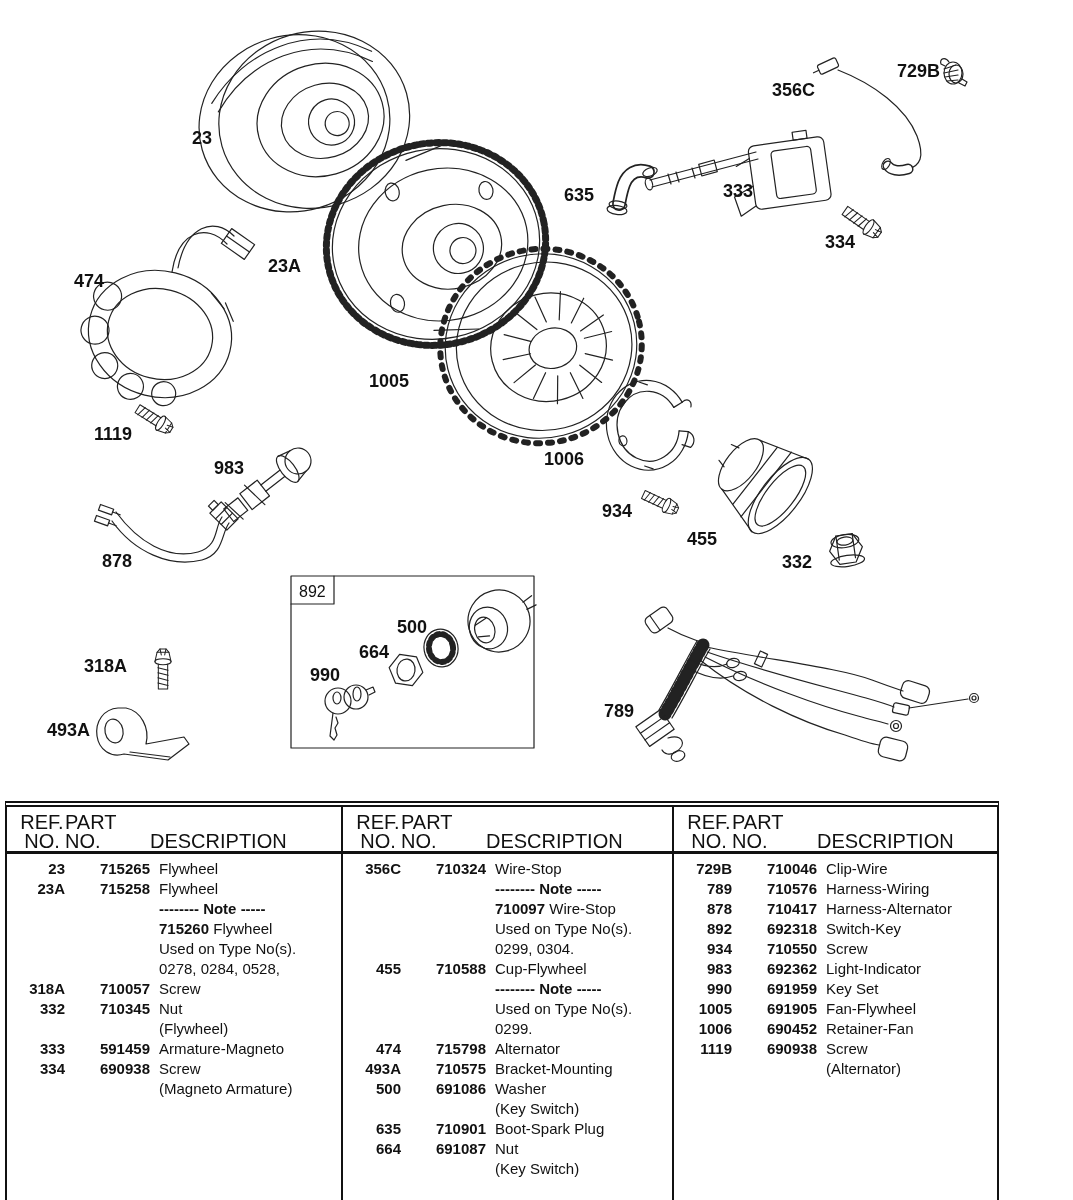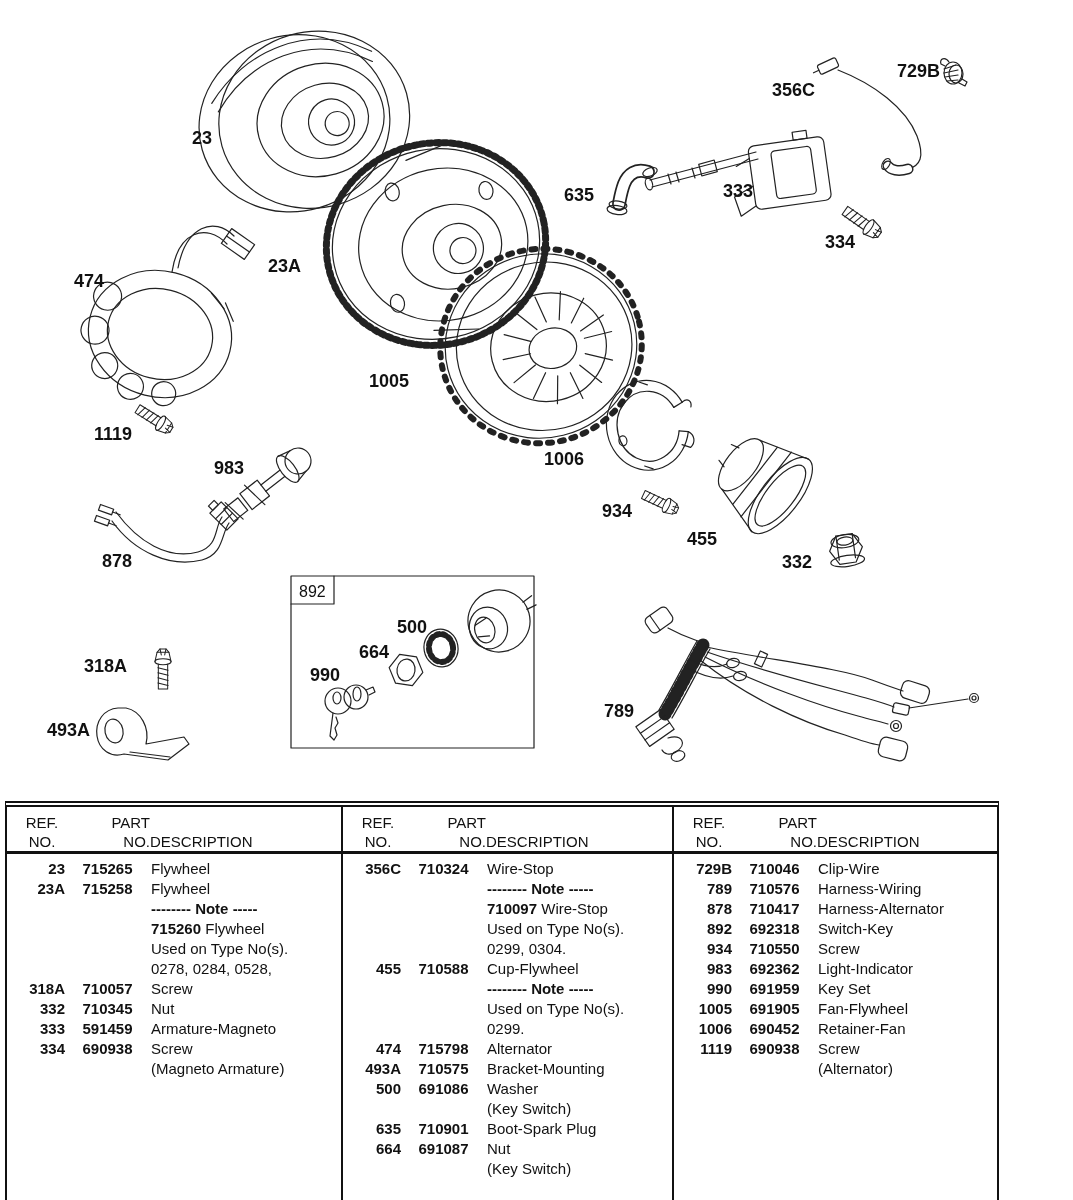--- a/index.html
+++ b/index.html
@@ -11,29 +11,29 @@
   
   .ptable{position:absolute;left:5px;top:801px;width:994px;height:399px;box-sizing:border-box;
           border-top:6px double #111;border-left:2px solid #111;border-right:2px solid #111;
           display:flex;background:#fff}
   .pcol{box-sizing:border-box}
   .pcol1{flex:0 0 334px}
   .pcol2{flex:0 0 331px;border-left:2px solid #111}
   .pcol3{flex:1 1 auto;border-left:2px solid #111}
   .phead{height:47px;box-sizing:border-box;border-bottom:3px solid #111;
          display:grid;grid-template-columns:46px 85px auto;
-         padding:6px 0 0 12px;line-height:19px;font-size:15px}
+         padding:6px 0 0 12px;line-height:19px;font-size:20px}
   .phead .h1{grid-column:1;text-align:center}
-  .phead .h2{grid-column:2;text-align:right}
+  .phead .h2{grid-column:2;text-align:left}
   .phead .h3{grid-column:3;text-align:left;align-self:end}
   .rows{padding:5px 0 0 12px;font-size:15px;line-height:20px}
   .tr{display:grid;grid-template-columns:46px 85px auto}
   .r{grid-column:1;text-align:right;font-weight:bold}
-  .p{grid-column:2;text-align:center;font-weight:bold}
-  .d{grid-column:3;padding-left:1px;white-space:nowrap}
+  .p{grid-column:2;text-align:right;font-weight:bold}
+  .d{grid-column:3;padding-left:9px;white-space:nowrap}
   .b{font-weight:bold}
 </style>
 </head>
 <body>
 
 <div class="diagram">
 <svg width="1073" height="800" viewBox="0 0 1073 800" xmlns="http://www.w3.org/2000/svg">
   <defs>
     <g id="screw">
       <ellipse cx="2" cy="0" rx="3.5" ry="9.5"></ellipse>
@@ -337,20 +337,23 @@
           <span class="r">318A</span>
           <span class="p">710057</span>
           <span class="d">Screw</span>
         </div>
       <div class="tr">
           <span class="r">332</span>
           <span class="p">710345</span>
           <span class="d">Nut</span>
         </div>
       <div class="tr">
+          <span class="d">(Flywheel)</span>
+        </div>
+      <div class="tr">
           <span class="r">333</span>
           <span class="p">591459</span>
           <span class="d">Armature-Magneto</span>
         </div>
       <div class="tr">
           <span class="r">334</span>
           <span class="p">690938</span>
           <span class="d">Screw</span>
         </div>
       <div class="tr">

